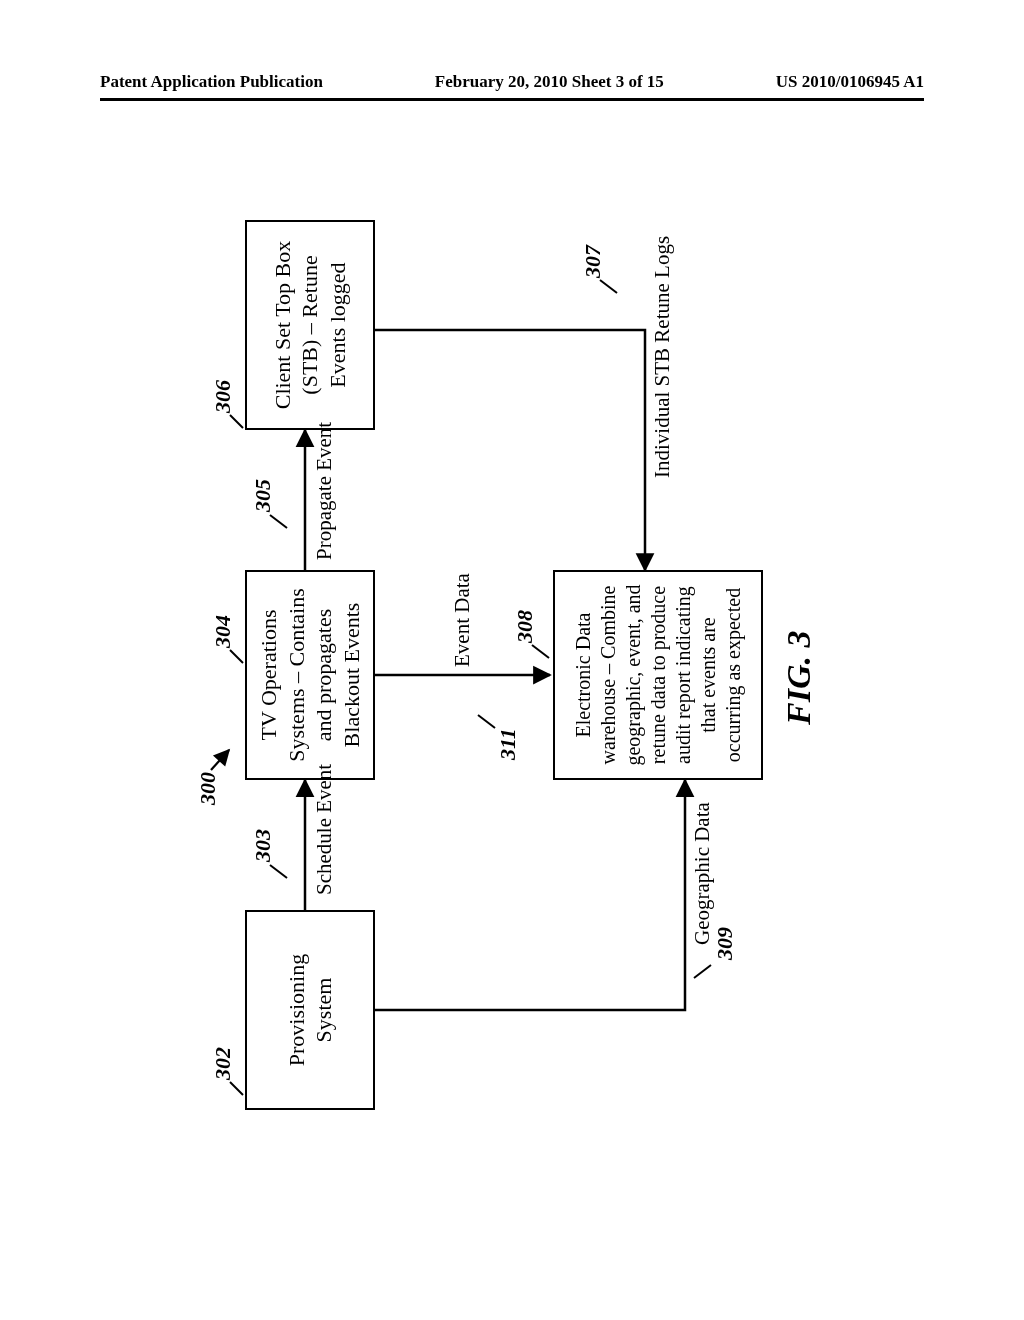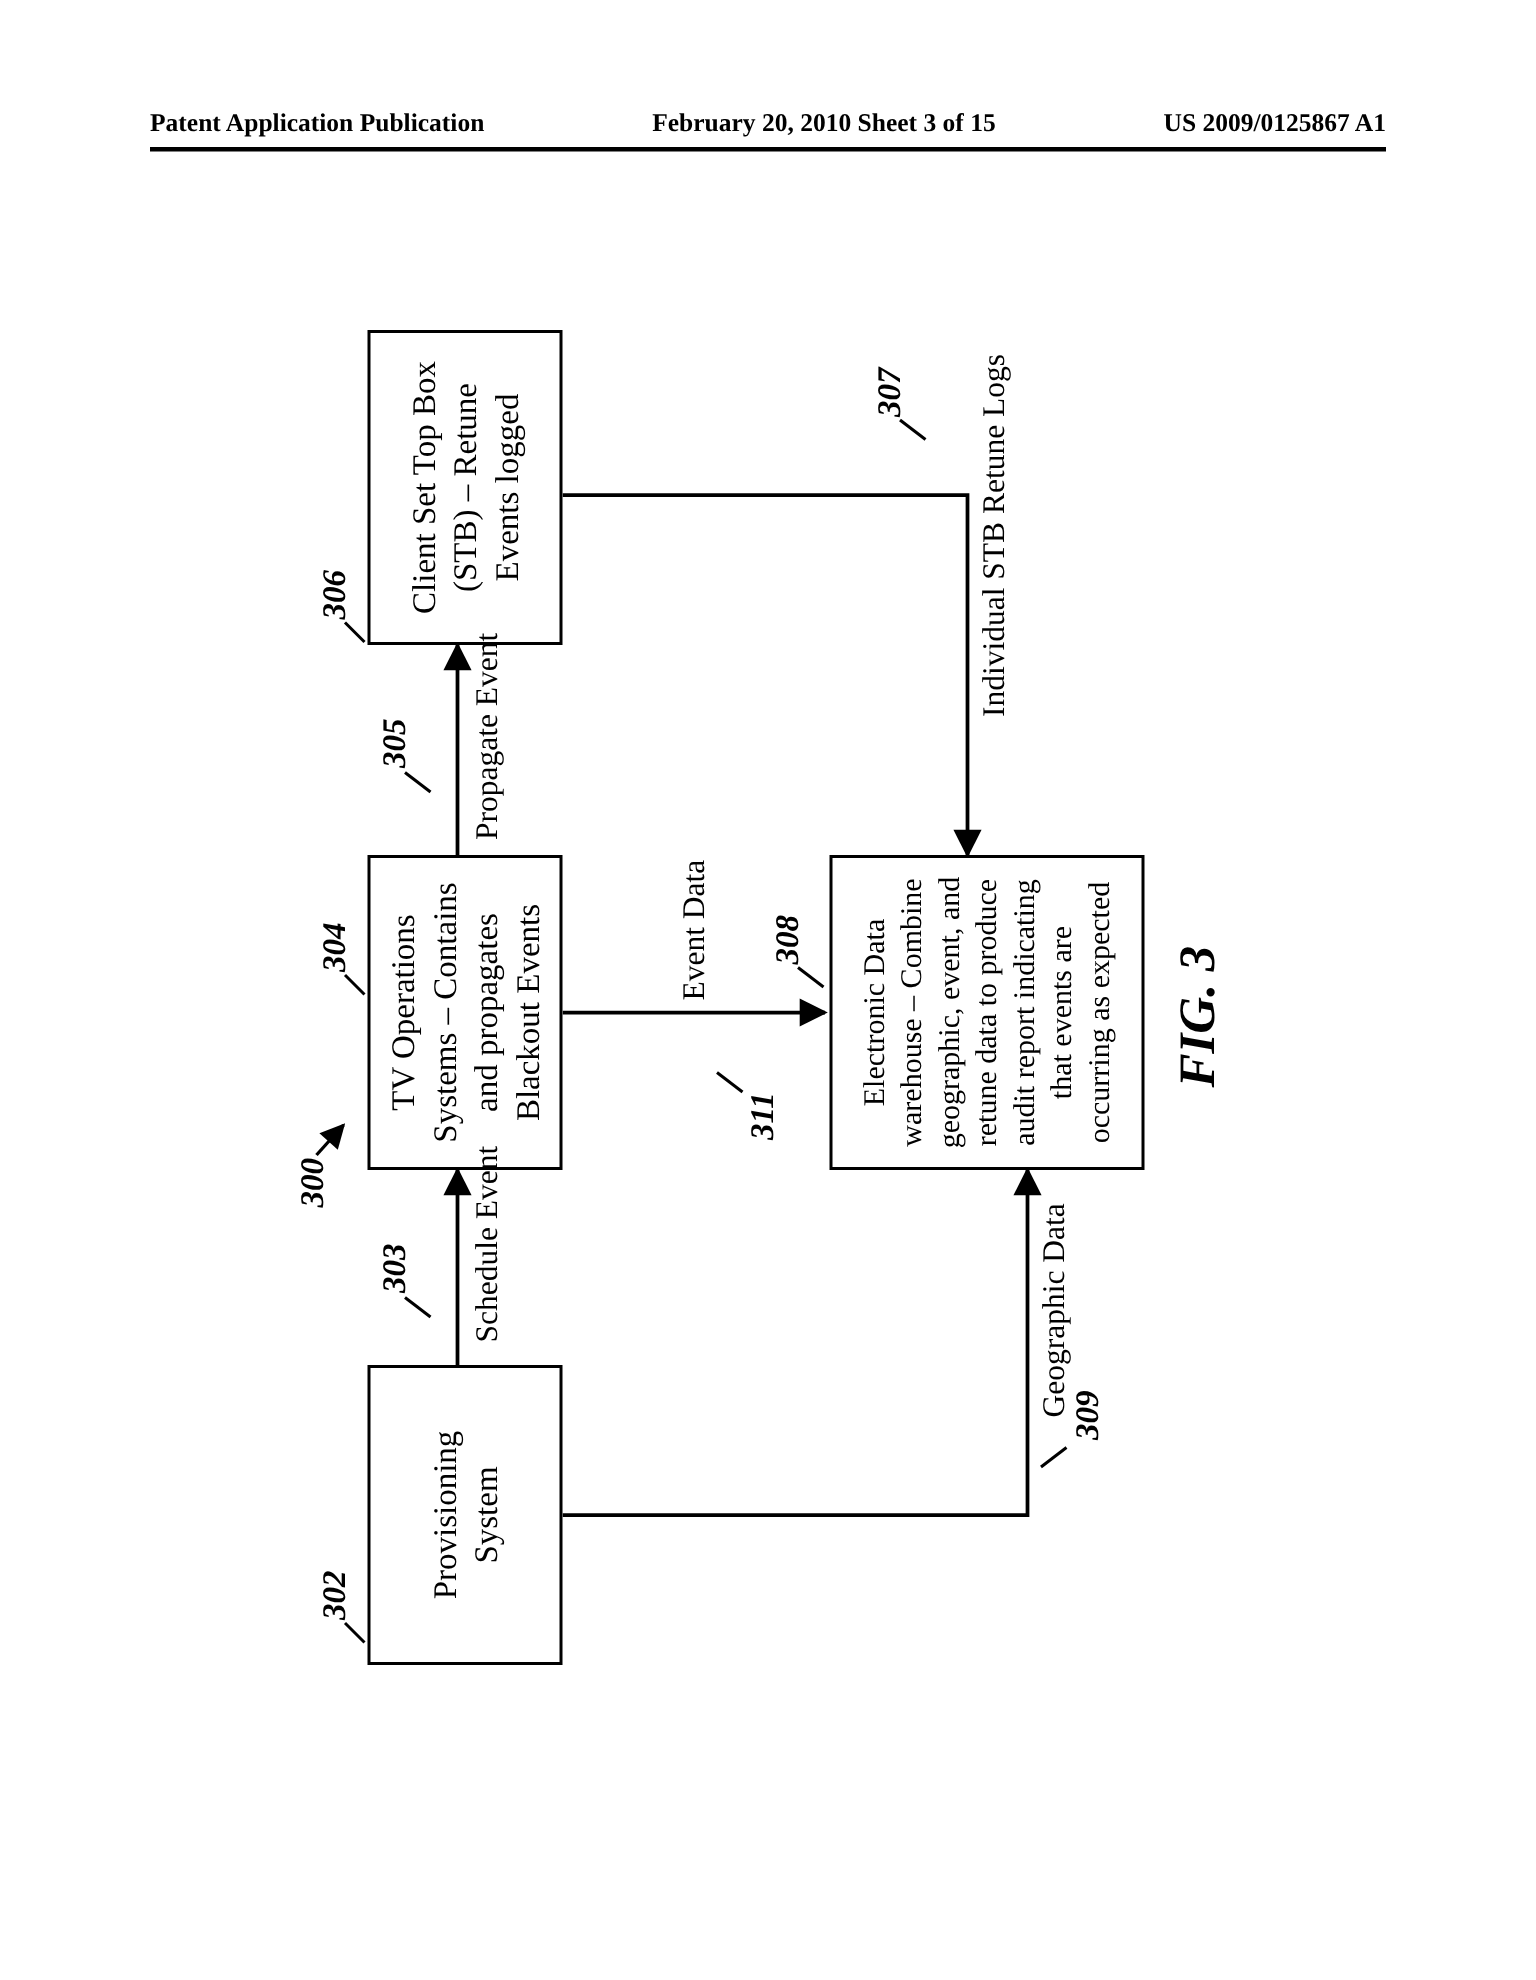--- a/index.html
+++ b/index.html
@@ -78,21 +78,21 @@
   }
   svg { position: absolute; top: 0; left: 0; }
   .ref-arrow { stroke: #000; stroke-width: 2; fill: none; }
 </style>
 </head>
 <body>
 
 <div class="header">
   <span>Patent Application Publication</span>
   <span>February 20, 2010  Sheet 3 of 15</span>
-  <span>US 2009/0125867 A1</span>
+  <span>US 2010/0106945 A1</span>
 </div>
 <div class="header-rule"></div>
 
 <div class="figure-area">
   <div class="inner">
 
     <svg width="960" height="640">
       <defs>
         <marker id="ah" viewBox="0 0 12 12" refX="10" refY="6" markerWidth="9" markerHeight="9" orient="auto">
           <path d="M1,1 L11,6 L1,11 Z" fill="#000"></path>

